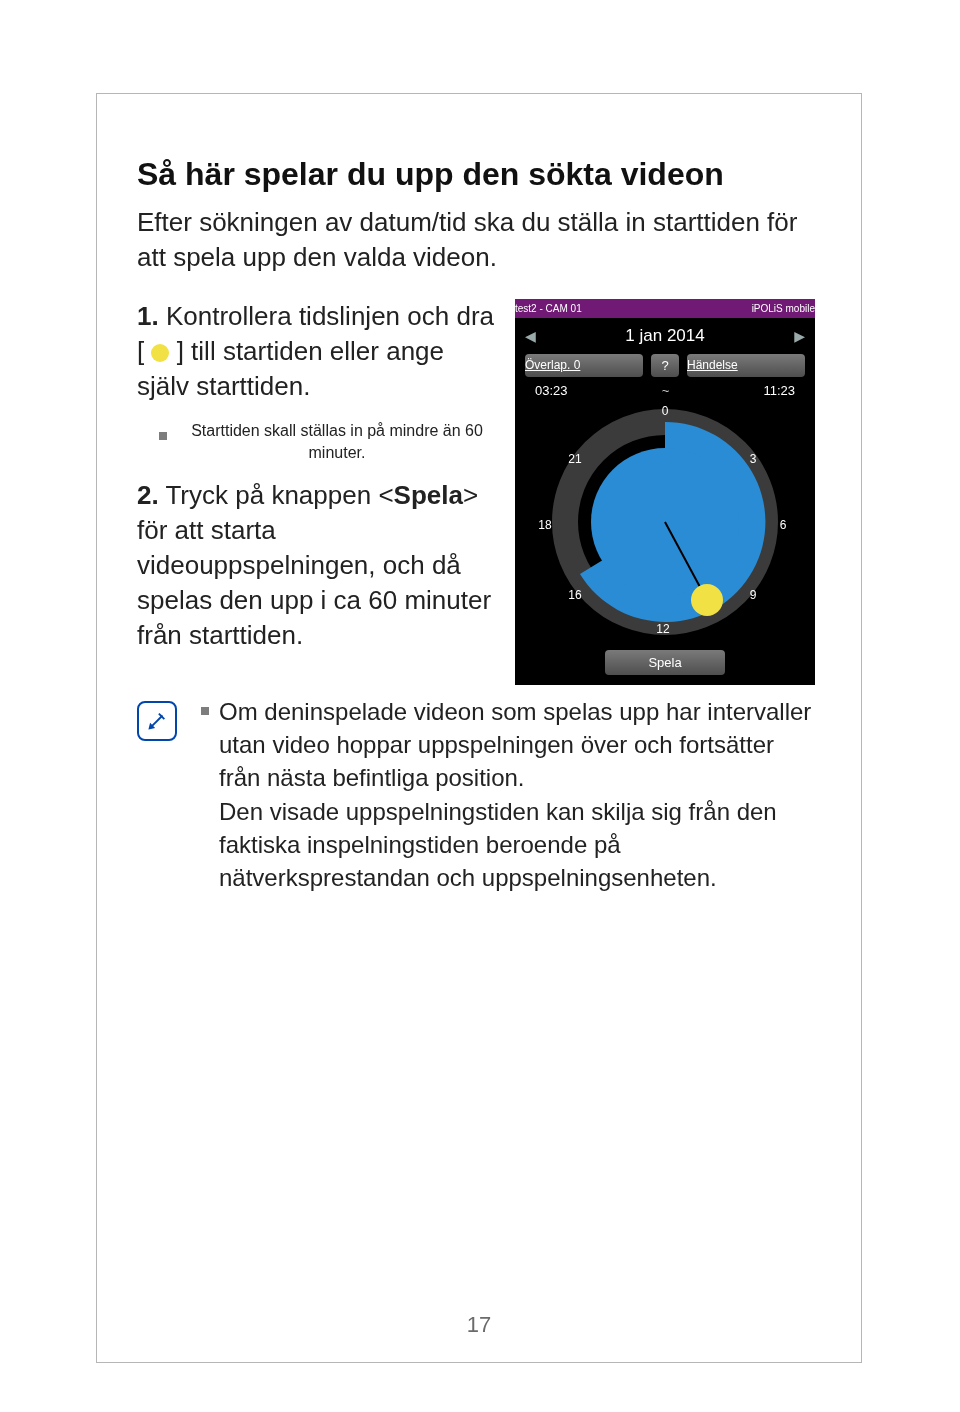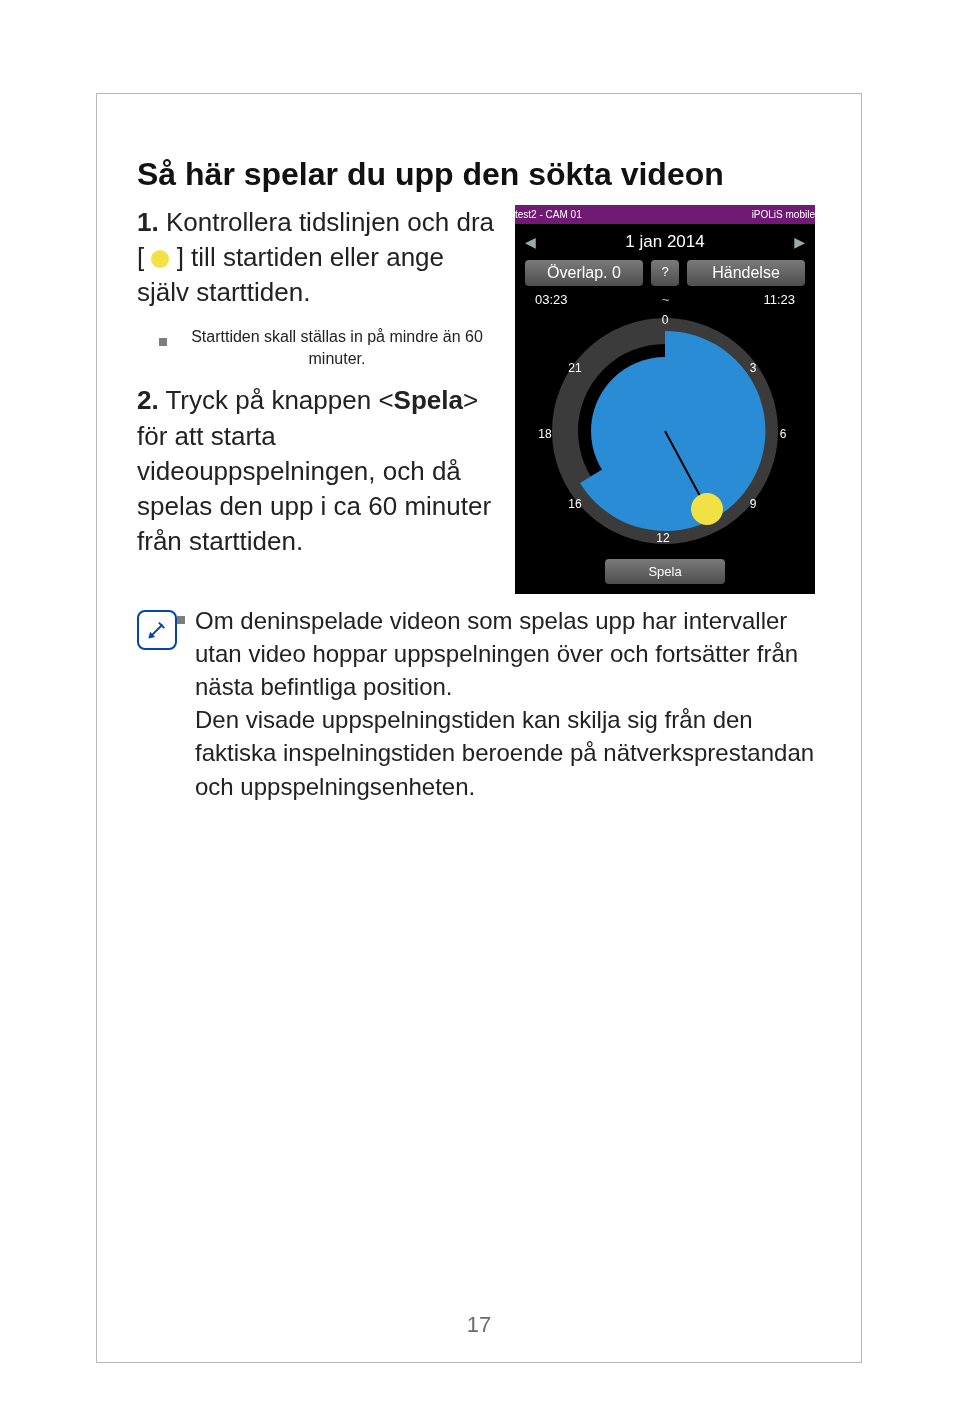--- a/index.html
+++ b/index.html
@@ -9,49 +9,50 @@
   p.intro{font-size:26px;line-height:1.35;margin:0 0 24px 0;color:#222;}
   .columns{display:flex;align-items:flex-start;gap:18px;}
   .leftcol{flex:0 0 360px;}
   .rightcol{flex:0 0 auto;}
   .step{font-size:26px;line-height:1.35;margin:0 0 16px 0;}
   .stepnum{font-weight:700;}
   .handle-dot{display:inline-block;width:18px;height:18px;border-radius:50%;background:#f1e144;vertical-align:middle;}
   ul.sub{list-style:none;padding:0;margin:4px 0 14px 22px;}
   ul.sub li{position:relative;padding-left:18px;font-size:16px;line-height:1.35;color:#222;text-align:center;}
   ul.sub li::before{content:"";position:absolute;left:0;top:12px;width:8px;height:8px;background:#7d7d7d;}
-  .note-wrap{display:flex;align-items:flex-start;gap:0;margin-top:10px;}
+  .note-wrap{display:flex;align-items:flex-start;gap:24px;margin-top:10px;}
   .note-icon{flex:0 0 36px;height:36px;border:2px solid #0046ad;border-radius:8px;display:flex;align-items:center;justify-content:center;margin-top:6px;}
   .note-icon svg{width:22px;height:22px;}
   .note-list{list-style:none;padding:0;margin:0;}
   .note-list li{position:relative;padding-left:18px;font-size:24px;line-height:1.38;margin-bottom:10px;}
   .note-list li::before{content:"";position:absolute;left:0;top:12px;width:8px;height:8px;background:#7d7d7d;}
   .pagenum{position:absolute;bottom:24px;left:0;right:0;text-align:center;font-size:22px;color:#6b6b6b;}
 
   
   .phone{width:300px;background:#000;position:relative;padding-bottom:10px;}
   .ph-top{display:flex;justify-content:space-between;align-items:center;background:#701a75;color:#fff;font-size:10px;padding:4px 0;}
   .ph-date{display:flex;align-items:center;justify-content:space-between;background:#000;color:#fff;padding:8px 10px;font-size:17px;}
   .ph-date .arrow{color:#9aa;font-size:14px;cursor:pointer;}
   .ph-btns{display:flex;gap:8px;padding:0 10px 6px 10px;}
-  .ph-btn{flex:1;background:linear-gradient(#7a7a7a,#4e4e4e);color:#fff;font-size:16px;text-align:center;padding:4px 0;border-radius:4px;}
+  .ph-btn{flex:1;background:linear-gradient(#7a7a7a,#4e4e4e);color:#fff;font-size:12px;text-align:left;padding:4px 0;border-radius:4px;text-decoration:underline;}
   .ph-qbtn{width:28px;background:linear-gradient(#7a7a7a,#4e4e4e);color:#fff;font-size:13px;text-align:center;padding:4px 0;border-radius:4px;}
   .ph-times{display:flex;justify-content:space-between;align-items:center;padding:0 20px 4px 20px;color:#fff;font-size:13px;}
   .ph-times .mid{color:#ccc;}
   .clock-wrap{position:relative;width:280px;height:240px;margin:0 auto;}
   .clock-wrap svg{display:block;margin:0 auto;}
   .hourlabel{position:absolute;color:#fff;font-size:12px;text-align:center;width:20px;}
   .ph-play{display:block;width:120px;margin:8px auto 0;background:linear-gradient(#7a7a7a,#4e4e4e);color:#fff;font-size:13px;text-align:center;padding:5px 0;border-radius:4px;}
 </style>
 </head>
 <body>
 
 <div class="stage">
   <div class="page">
     <h2 class="title">Så här spelar du upp den sökta videon</h2>
+    <p class="intro">Efter sökningen av datum/tid ska du ställa in starttiden för att spela upp den valda videon.</p>
 
     <div class="columns">
       <div class="leftcol">
 
         <p class="step">
           <span class="stepnum">1.</span>
           <span>Kontrollera tidslinjen och dra [ </span><span class="handle-dot"></span><span> ] till startiden eller ange själv starttiden.</span>
         </p>
         <ul class="sub">
           <li>Starttiden skall ställas in på mindre än 60 minuter.</li>

